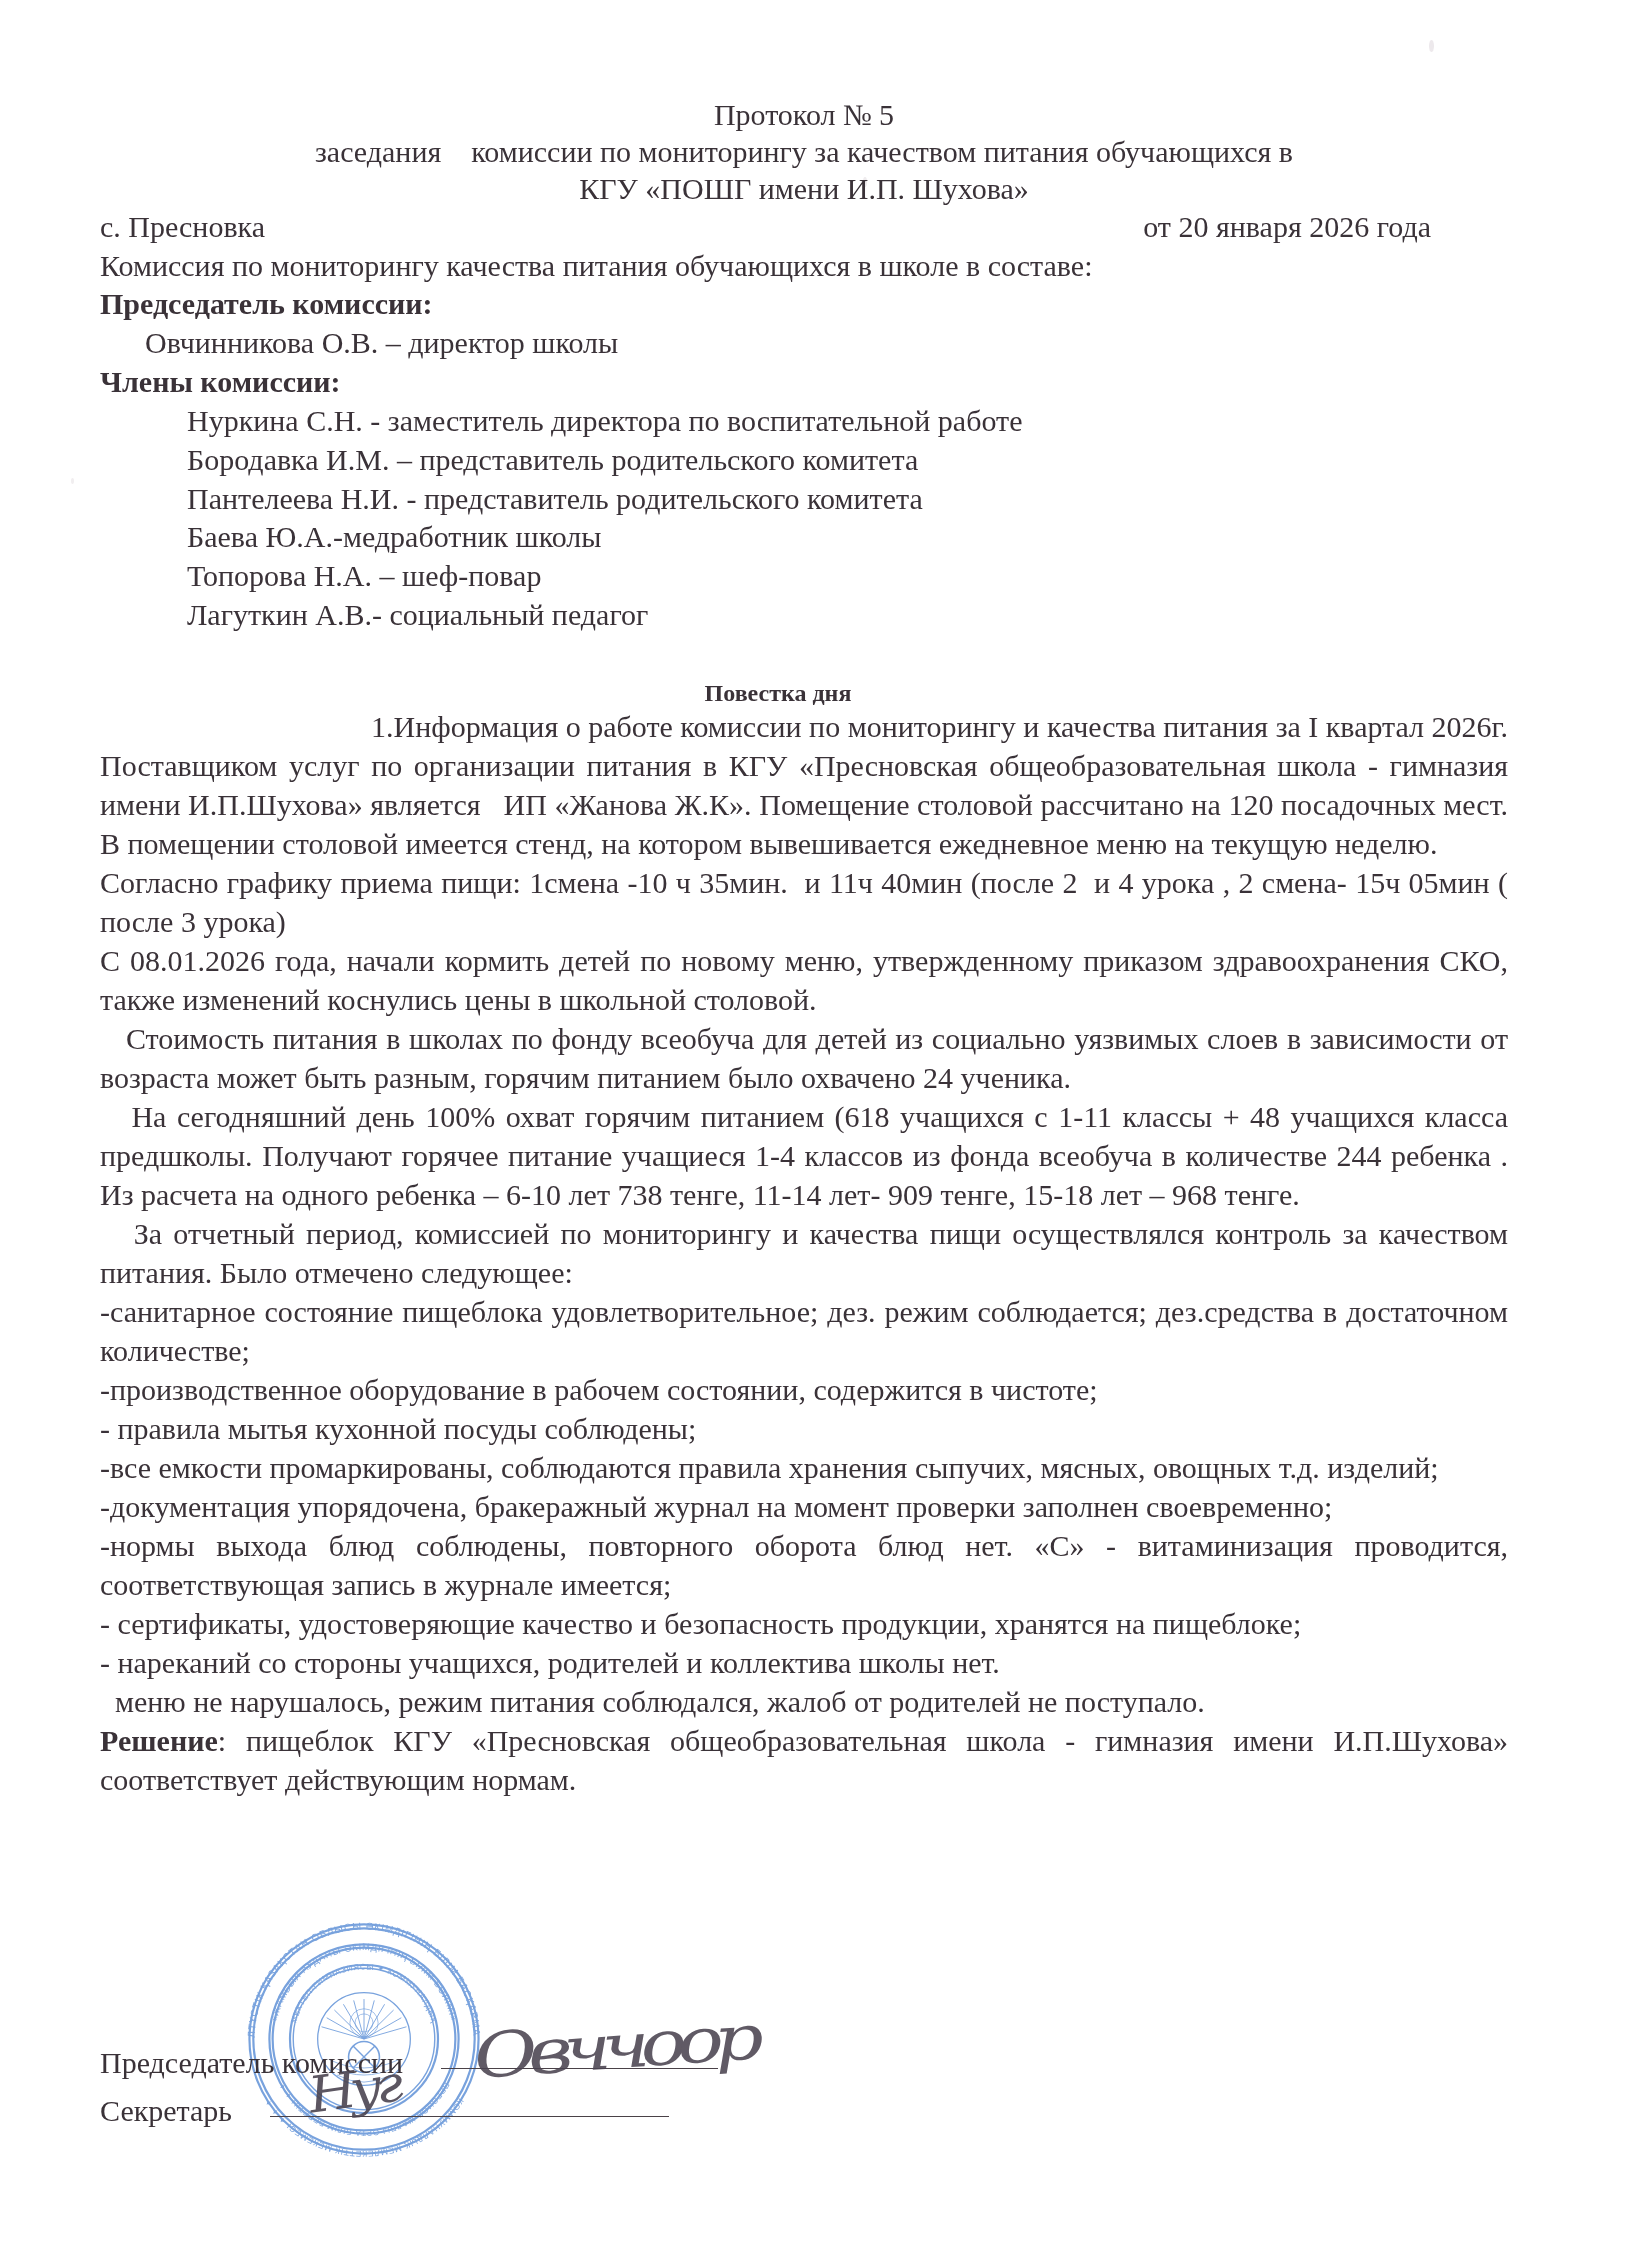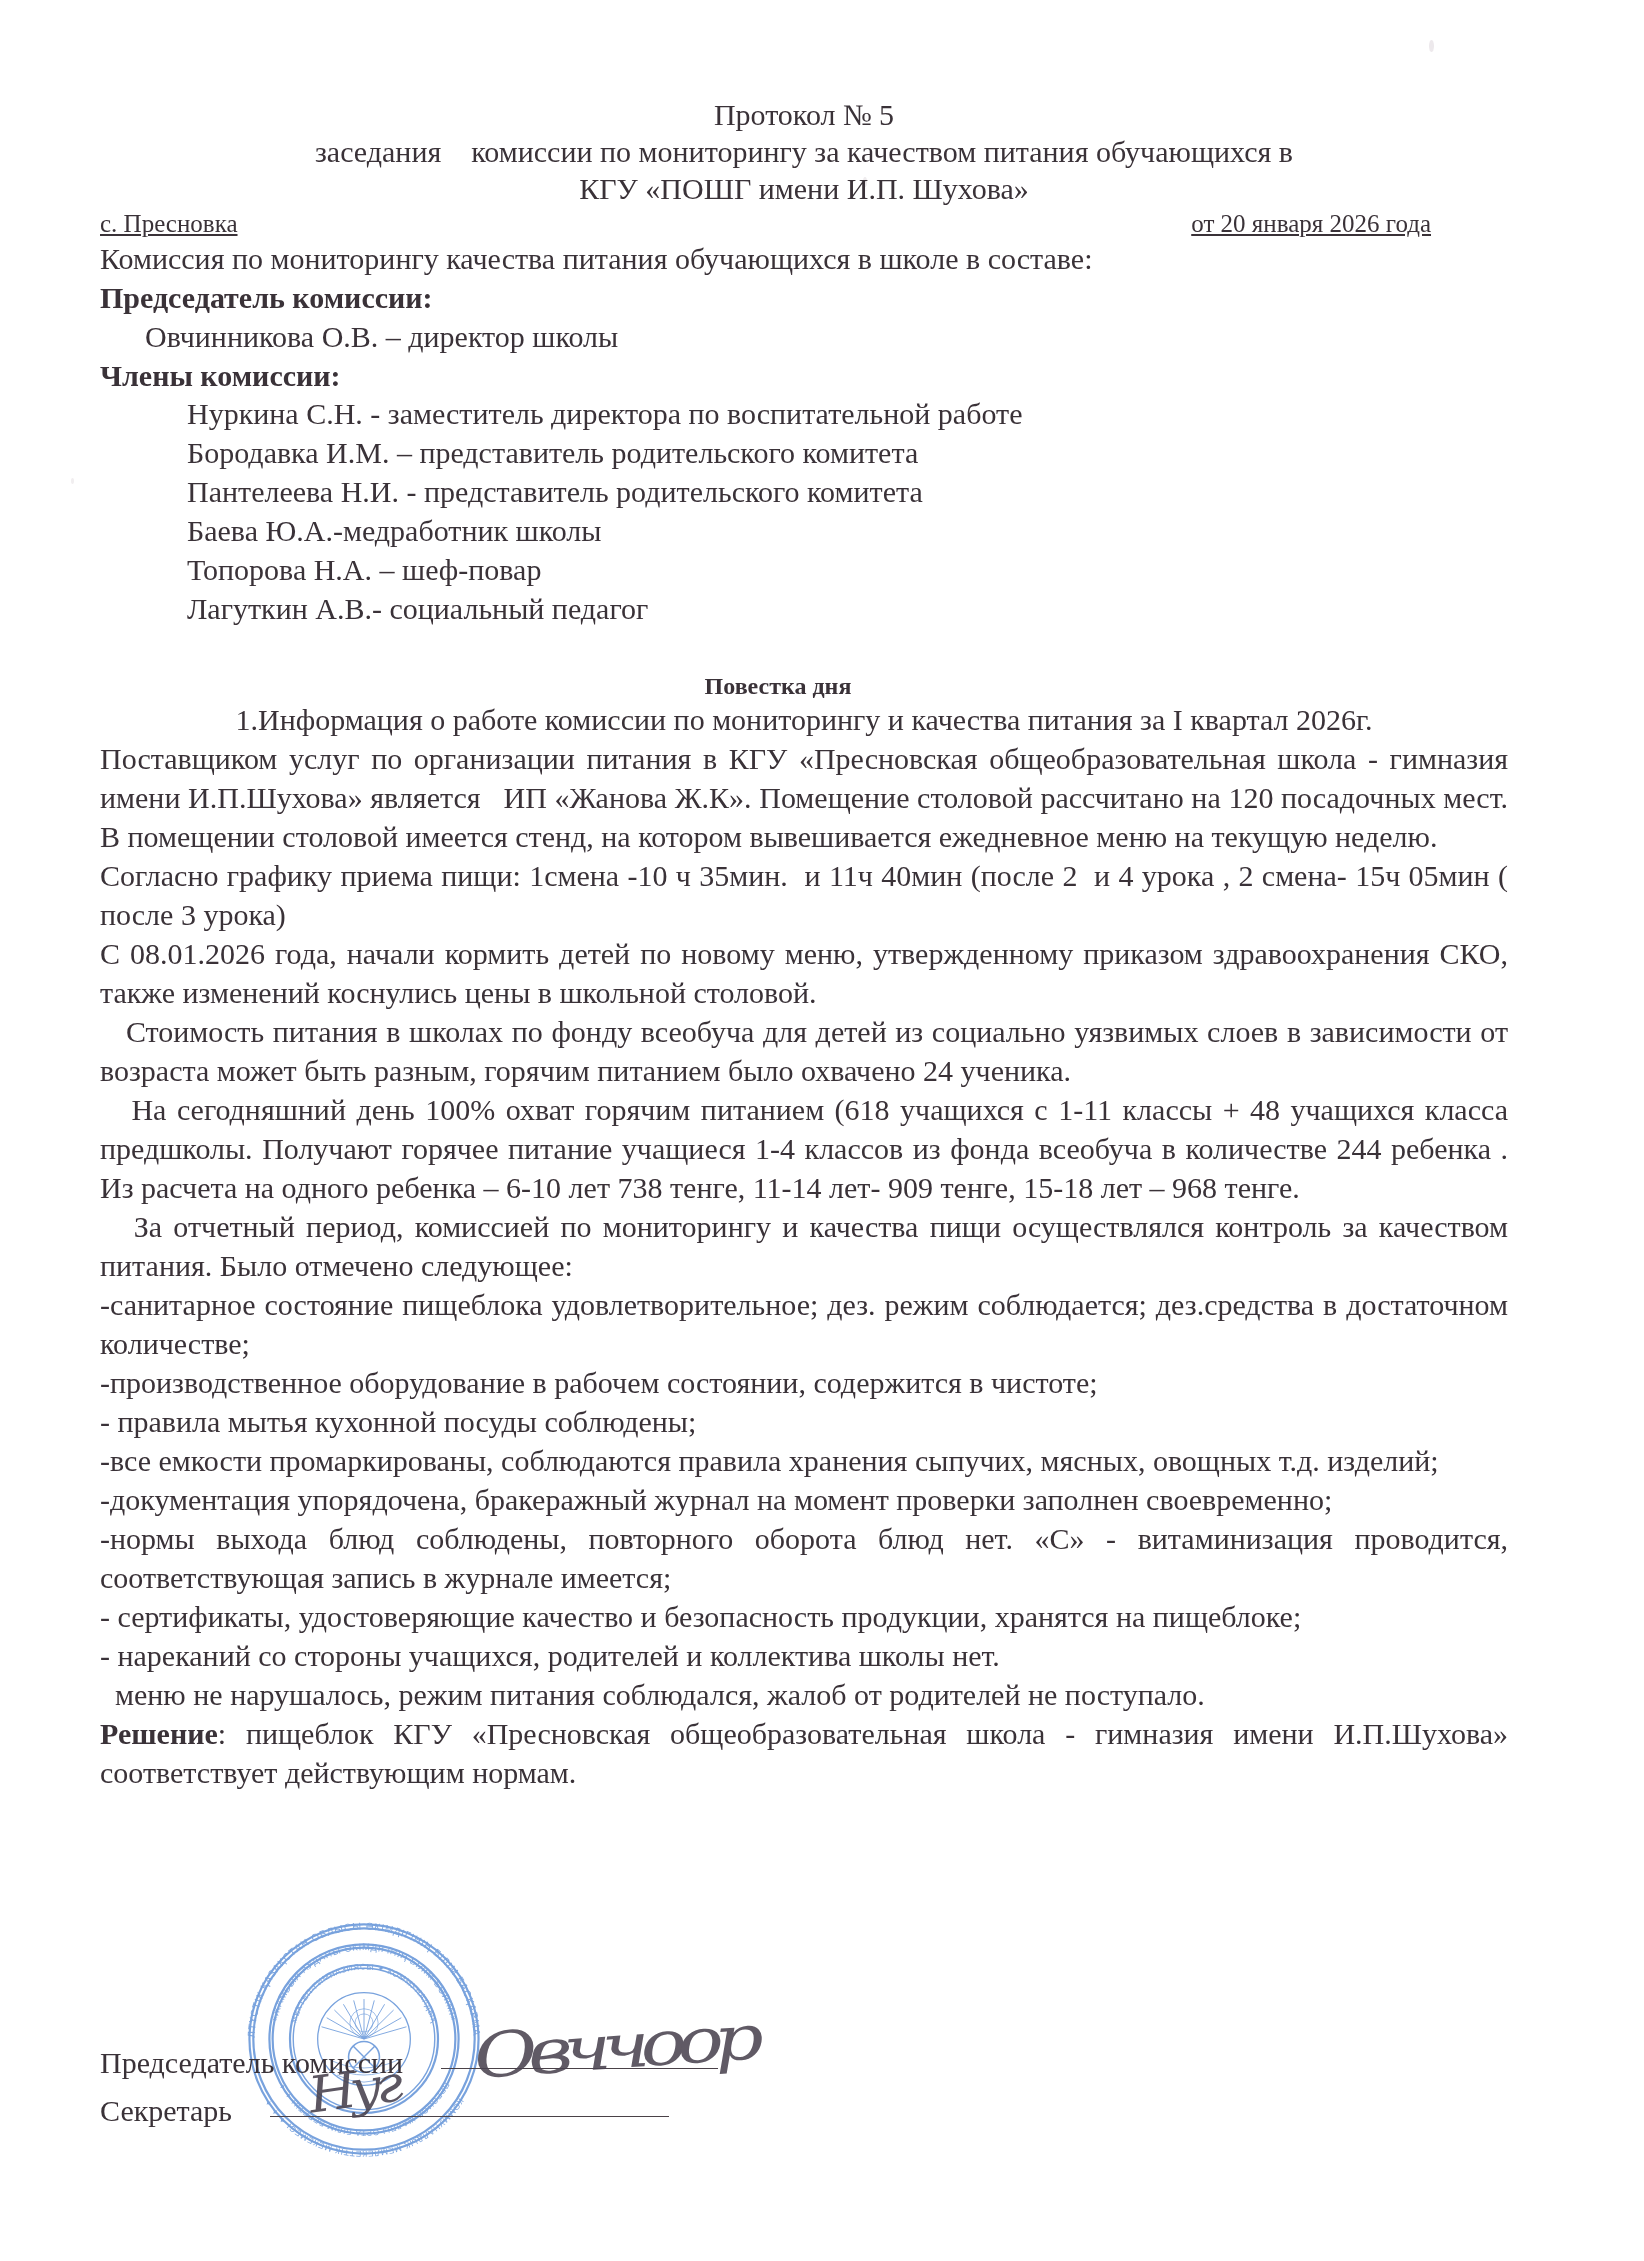--- a/index.html
+++ b/index.html
@@ -43,34 +43,33 @@
     line-height: 1.295;
     white-space: pre-wrap;
   }
   .center { text-align: center; }
   .bold { font-weight: bold; }
   .title-block .line { line-height: 1.23; }
 
   .row-between {
     display: flex;
     justify-content: space-between;
-    font-size: 25px;
+    font-size: 30px;
     line-height: 1.295;
-    text-decoration: underline;
   }
   .row-between .right-part { padding-right: 77px; text-align: center; }
 
   .indent-1 { padding-left: 45px; }
   .indent-2 { padding-left: 87px; }
   .spacer-lg { height: 45px; }
 
   .para {
     font-size: 30px;
     line-height: 1.30;
-    text-align: center;
+    text-align: right;
     white-space: pre-wrap;
   }
   .para.justify { text-align: justify; text-align-last: left; }
 
   .agenda-heading {
     font-size: 24px;
     font-weight: bold;
     text-align: center;
     padding-right: 52px;
   }

